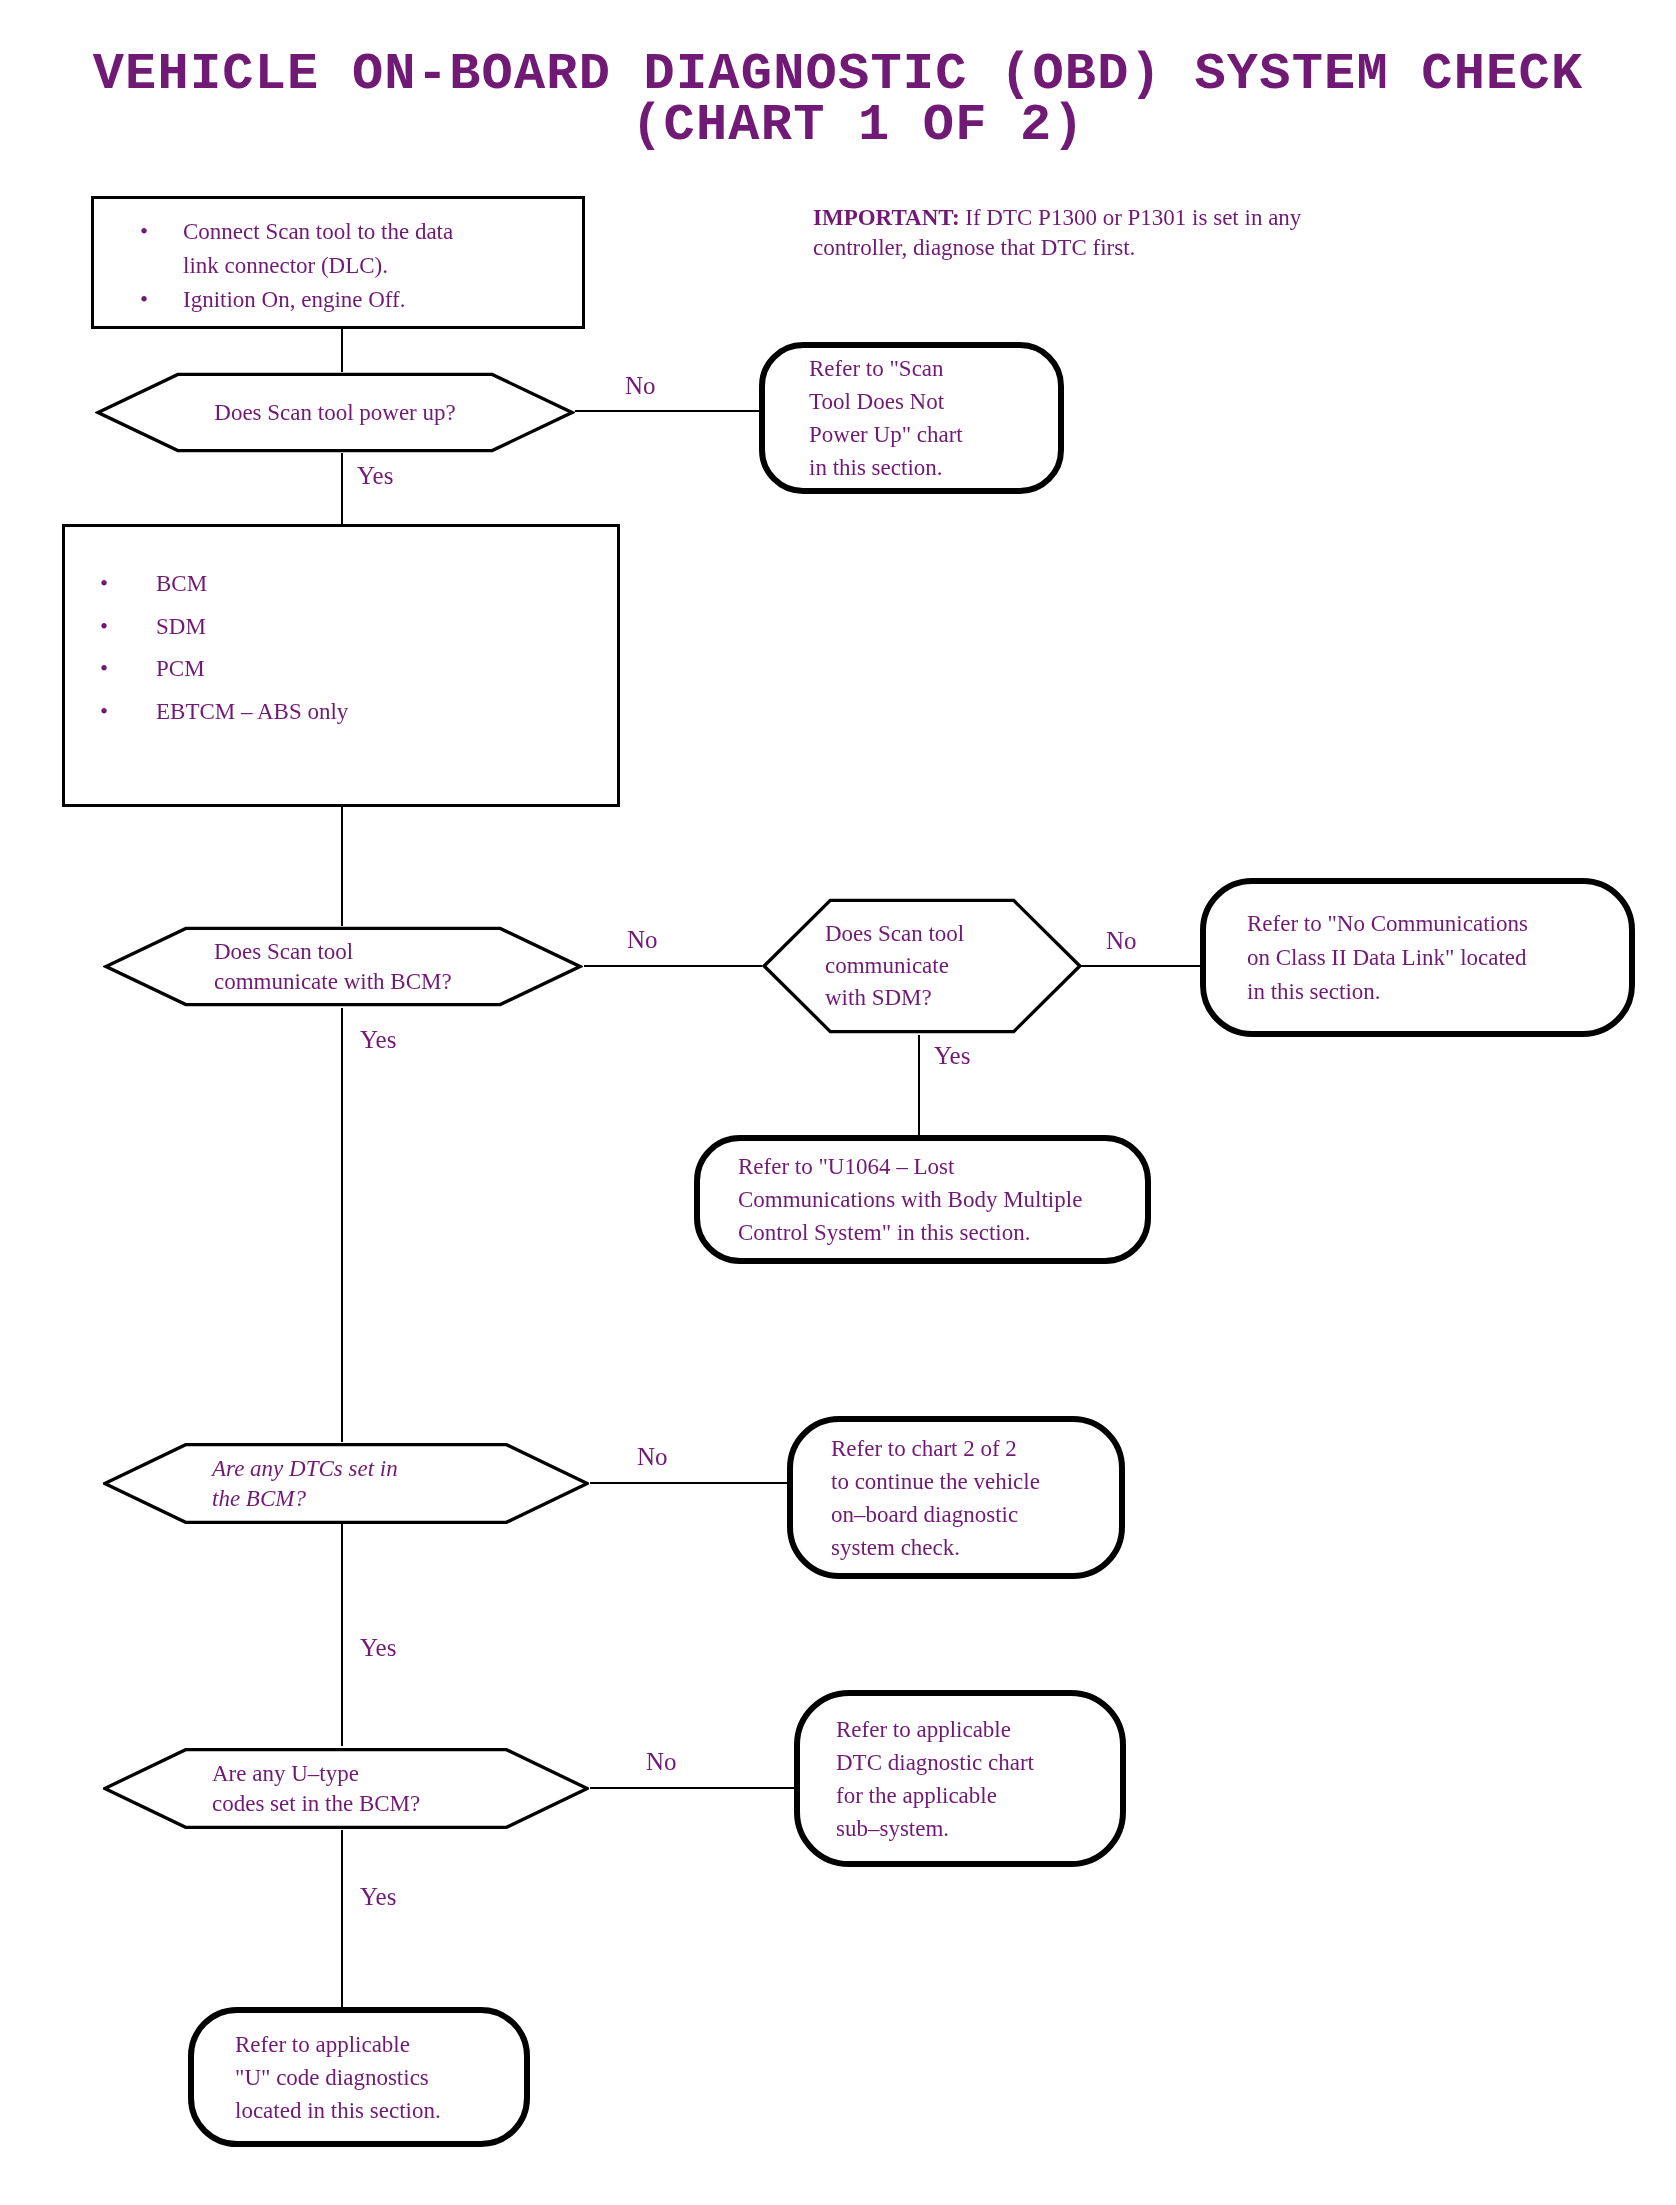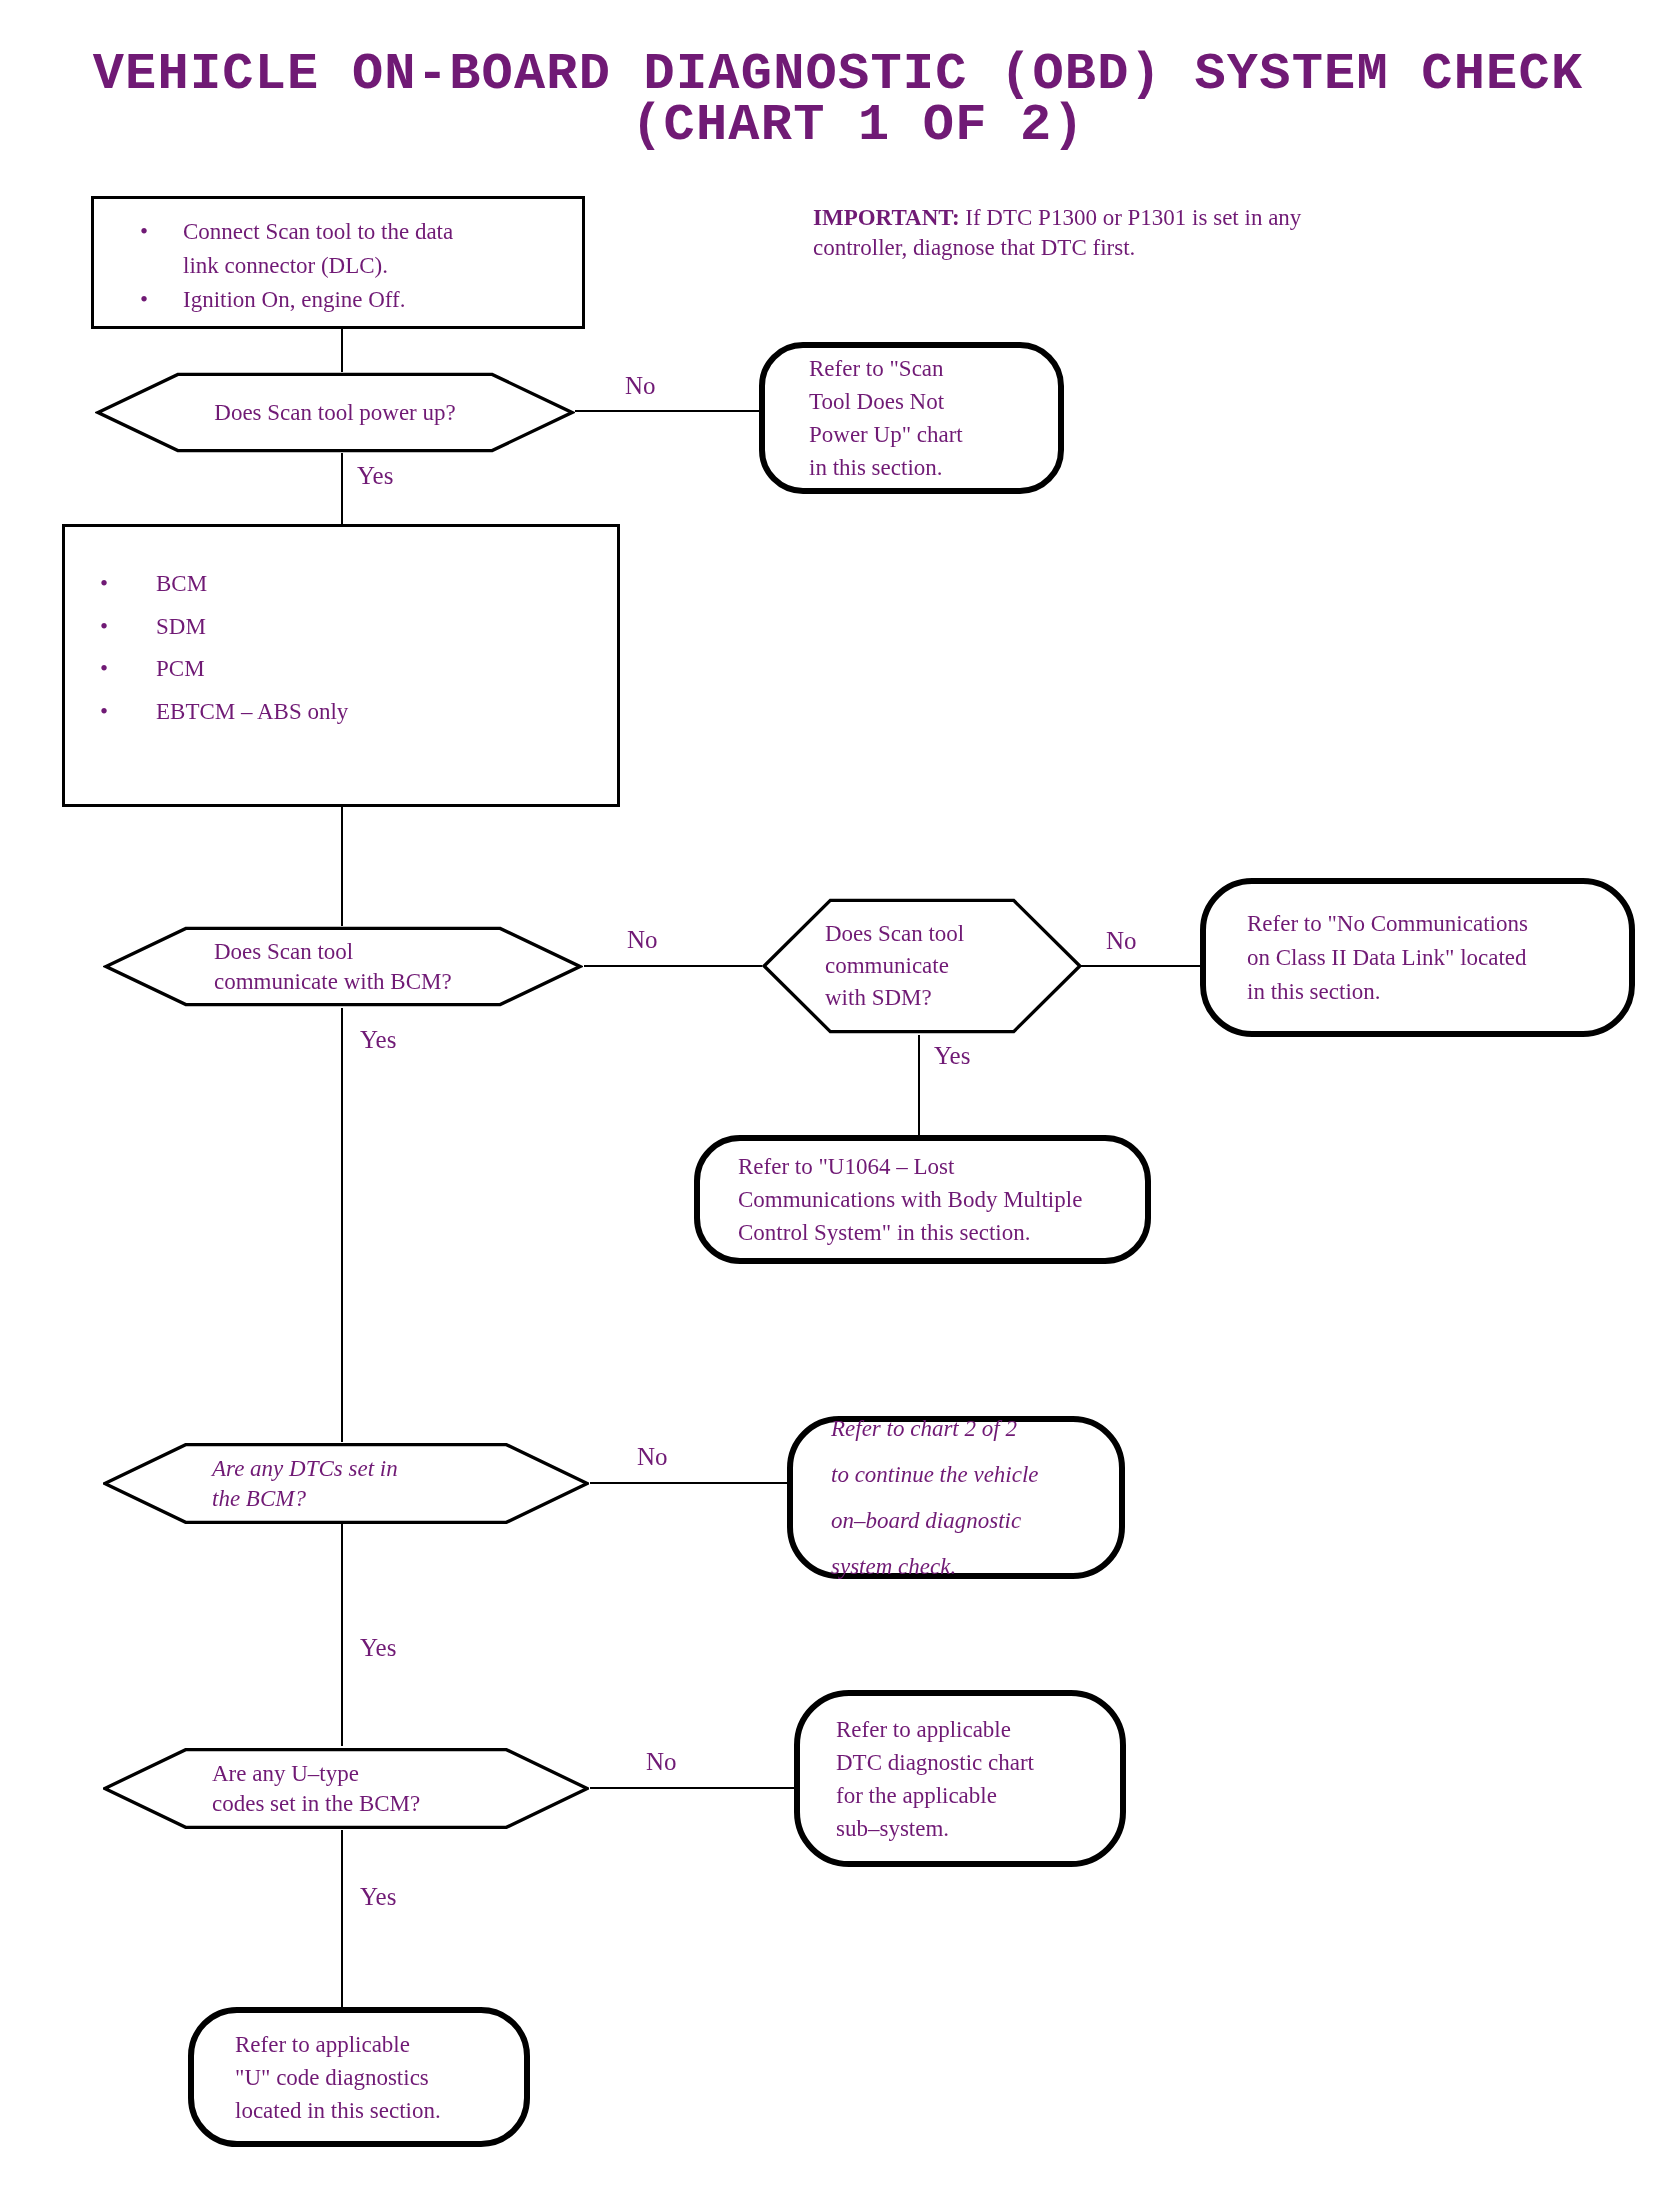--- a/index.html
+++ b/index.html
@@ -143,21 +143,21 @@
     <svg width="486" height="83" viewBox="0 0 800 136">
       <polygon points="3,68 136,4 664,4 797,68 664,132 136,132" fill="#fff" stroke="#000" stroke-width="5.5"></polygon>
     </svg>
     <div class="hex-text pre" style="line-height:30px;">Are any DTCs set in
 the BCM?</div>
   </div>
 
   <span class="abs lbl" style="left:637px;top:1442px;">No</span>
   <div class="abs line" style="left:590px;top:1482px;width:198px;height:2.4px;"></div>
   <div class="abs round-box" style="left:787px;top:1416px;width:338px;height:163px;border-radius:52px;padding-left:38px;">
-    <div class="pre" style="line-height:46px;font-style:italic;">Refer to chart 2 of 2
+    <div class="pre" style="line-height:33px;">Refer to chart 2 of 2
 to continue the vehicle
 on–board diagnostic
 system check.</div>
   </div>
 
   <span class="abs lbl" style="left:360px;top:1633px;">Yes</span>
   <div class="abs line" style="left:341px;top:1524px;width:2.4px;height:222px;"></div>
 
   <div class="abs hex" style="left:103px;top:1747px;width:486px;height:83px;padding-left:109px;">
     <svg width="486" height="83" viewBox="0 0 800 136">

